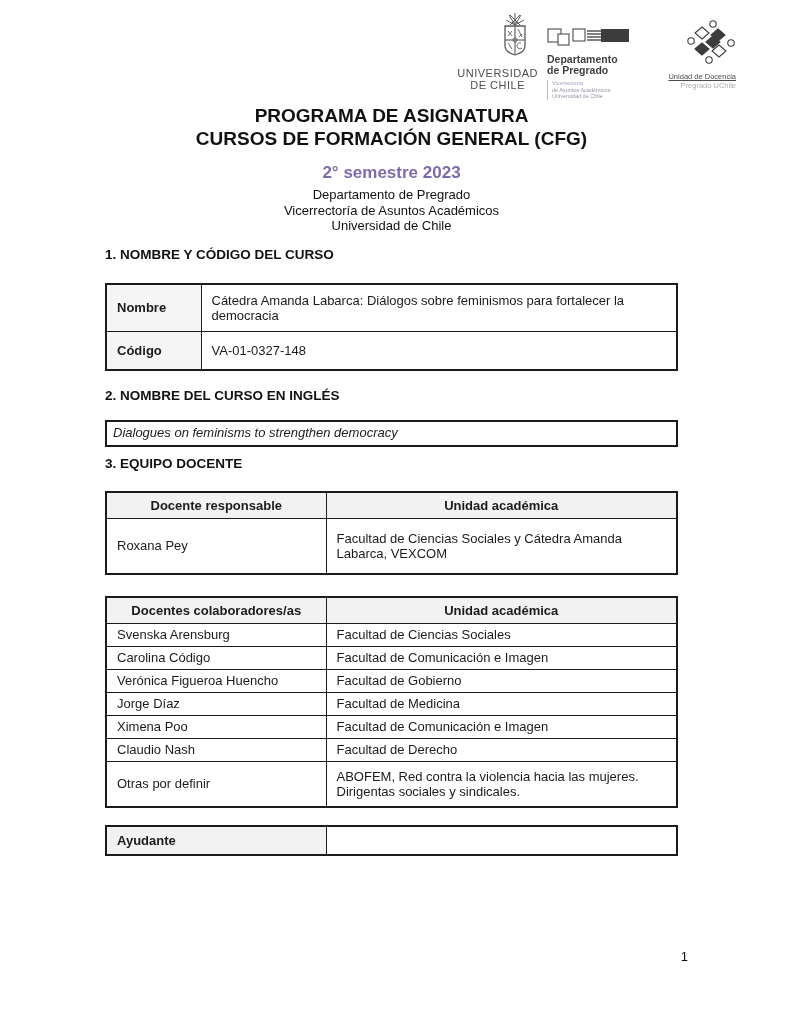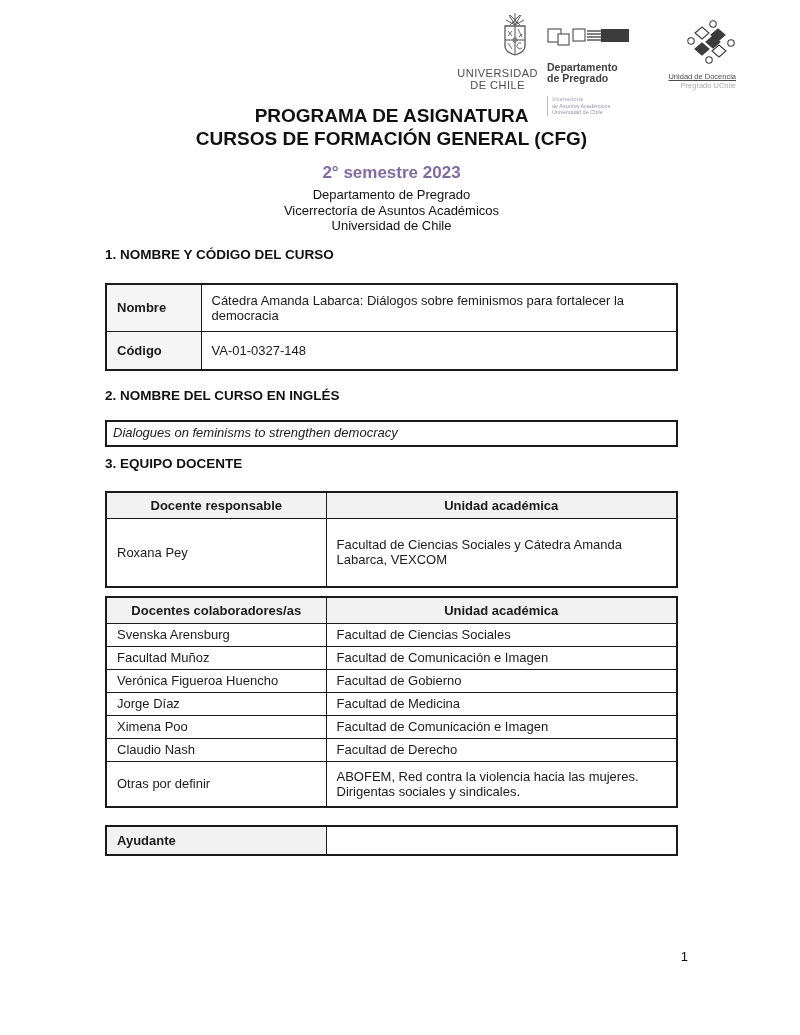--- a/index.html
+++ b/index.html
@@ -8,21 +8,21 @@
     position:relative; width:800px; height:1035px; background:#ffffff;
     margin:0 auto; font-family:"Liberation Sans", sans-serif; color:#1b1b1b;
     overflow:hidden;
   }
 
   
   .logos { position:absolute; top:13px; left:450px; display:flex; align-items:flex-start; gap:9px; }
   .logo-block { display:flex; flex-direction:column; align-items:flex-end; }
   .uchile-block { width:88px; }
   .uchile-caption { font-size:11px; line-height:12px; letter-spacing:.5px; color:#4c4c4c; text-align:center; margin-top:2px; }
-  .pregrado-block { width:88px; align-items:flex-start; padding-top:14px;gap:8px; }
+  .pregrado-block { width:88px; align-items:flex-start; padding-top:14px; }
   .pregrado-title { font-size:10.5px; line-height:11px; font-weight:bold; color:#3f3f3f; margin-top:3px; }
   .pregrado-sub { border-left:1px solid #b9b9b9; padding-left:4px; margin-top:4px; }
   .pregrado-sub div { font-size:5.5px; line-height:6.5px; color:#9a93a8; }
   .pregrado-sub .l1 { color:#a79cc8; }
   .docencia-block { width:92px; padding-top:6px; }
   .docencia-caption1 { font-size:7.5px; line-height:9px; color:#4c4c4c; margin-top:3px;text-decoration:underline; }
   .docencia-caption2 { font-size:7.5px; line-height:9px; color:#adadad; }
 
   
   .title-block { position:absolute; top:104px; left:105px; width:573px; text-align:center; }
@@ -46,21 +46,21 @@
   .t-name { top:283px; }
   .t-name .label-col { width:95px; background:var(--label_cell_bg,#f5f5f5); font-weight:bold; }
   .t-name .row-nombre td { height:47px; }
   .t-name .row-codigo td { height:39px; }
 
   .en-box { position:absolute; top:420px; left:105px; width:573px; border:2px solid #1b1b1b;
             font-size:13px; font-style:italic; padding:3px 7px 5px 6px; color:#1b1b1b; background:#fff; }
 
   .t-resp { top:491px; }
   .t-resp .col1 { width:220px; }
-  .t-resp .data-row td { height:69px; }
+  .t-resp .data-row td { height:56px; }
 
   .t-collab { top:596px; }
   .t-collab .col1 { width:220px; }
   .t-collab td { height:23px; }
   .t-collab .row-last td { height:46px; }
 
   .t-assist { top:825px; }
   .t-assist .label-col { width:220px; background:var(--table_header_bg,#f2f2f2); font-weight:bold; }
   .t-assist td { height:29px; }
 
@@ -194,21 +194,21 @@
     <tbody>
         <tr>
       <th class="col1">Docentes colaboradores/as</th>
       <th>Unidad académica</th>
     </tr>
     <tr>
       <td>Svenska Arensburg</td>
       <td>Facultad de Ciencias Sociales</td>
     </tr>
     <tr>
-      <td>Facultad Muñoz</td>
+      <td>Carolina Código</td>
       <td>Facultad de Comunicación e Imagen</td>
     </tr>
     <tr>
       <td>Verónica Figueroa Huencho</td>
       <td>Facultad de Gobierno</td>
     </tr>
     <tr>
       <td>Jorge Díaz</td>
       <td>Facultad de Medicina</td>
     </tr>

